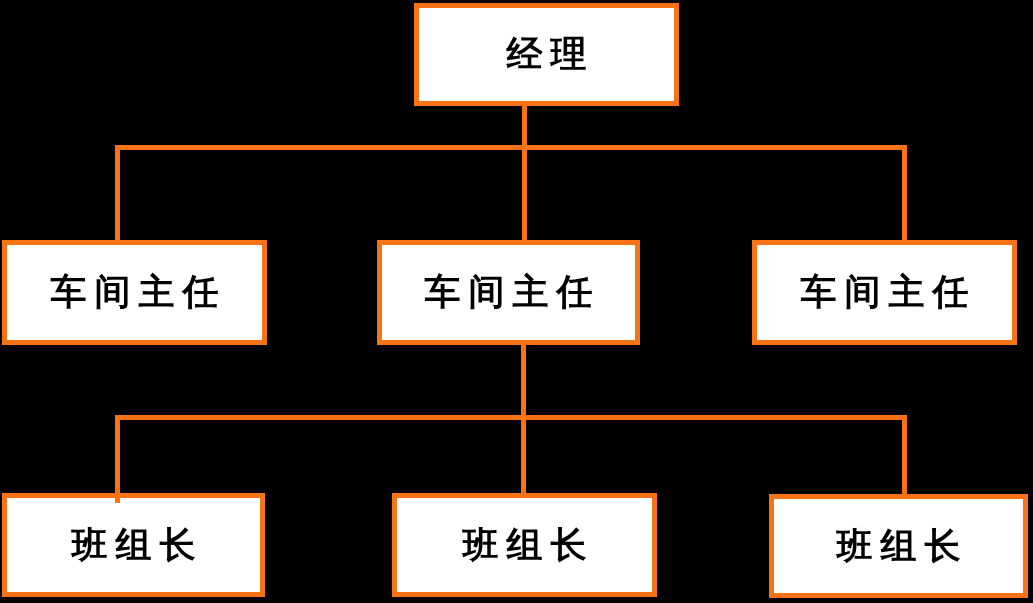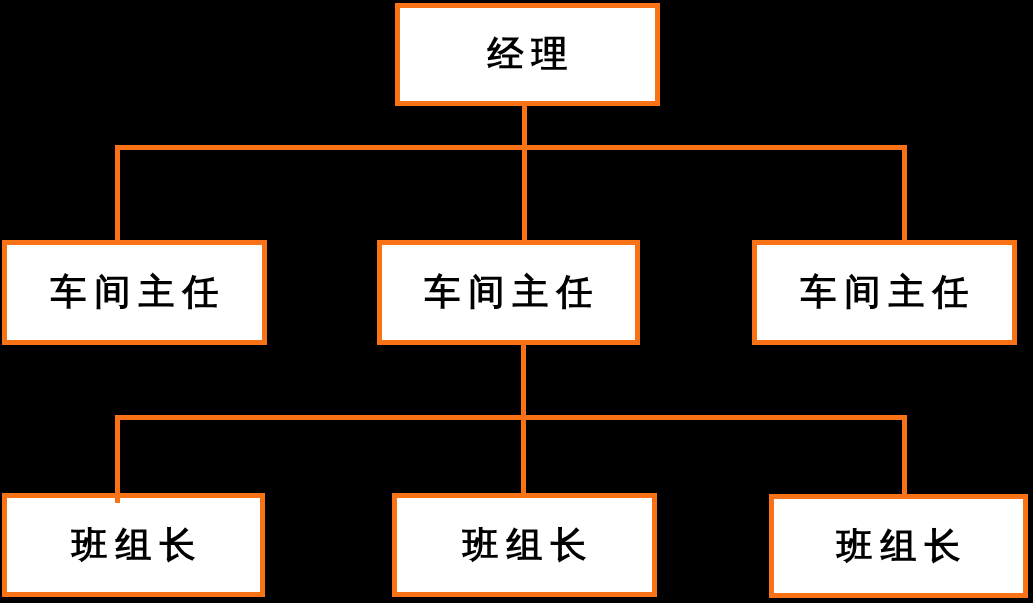--- a/index.html
+++ b/index.html
@@ -50,21 +50,21 @@
   <div class="line" style="left:522px; top:106px; width:5px; height:134px;"></div>
   <div class="line" style="left:115px; top:145px; width:792px; height:5px;"></div>
   <div class="line" style="left:115px; top:145px; width:5px; height:95px;"></div>
   <div class="line" style="left:902px; top:145px; width:5px; height:95px;"></div>
 
   <div class="line" style="left:521px; top:345px; width:5px; height:149px;"></div>
   <div class="line" style="left:115px; top:415px; width:792px; height:5px;"></div>
   <div class="line" style="left:115px; top:415px; width:5px; height:88px;"></div>
   <div class="line" style="left:902px; top:415px; width:5px; height:80px;"></div>
 
-  <div class="node" style="left:395px; top:3px; width:265px; height:103px;">
+  <div class="node" style="left:414px; top:3px; width:265px; height:103px;">
     <span class="node-label">经理</span>
   </div>
 
   <div class="node" style="left:2px; top:240px; width:265px; height:105px;">
     <span class="node-label">车间主任</span>
   </div>
 
   <div class="node" style="left:377px; top:240px; width:263px; height:105px;">
     <span class="node-label">车间主任</span>
   </div>

